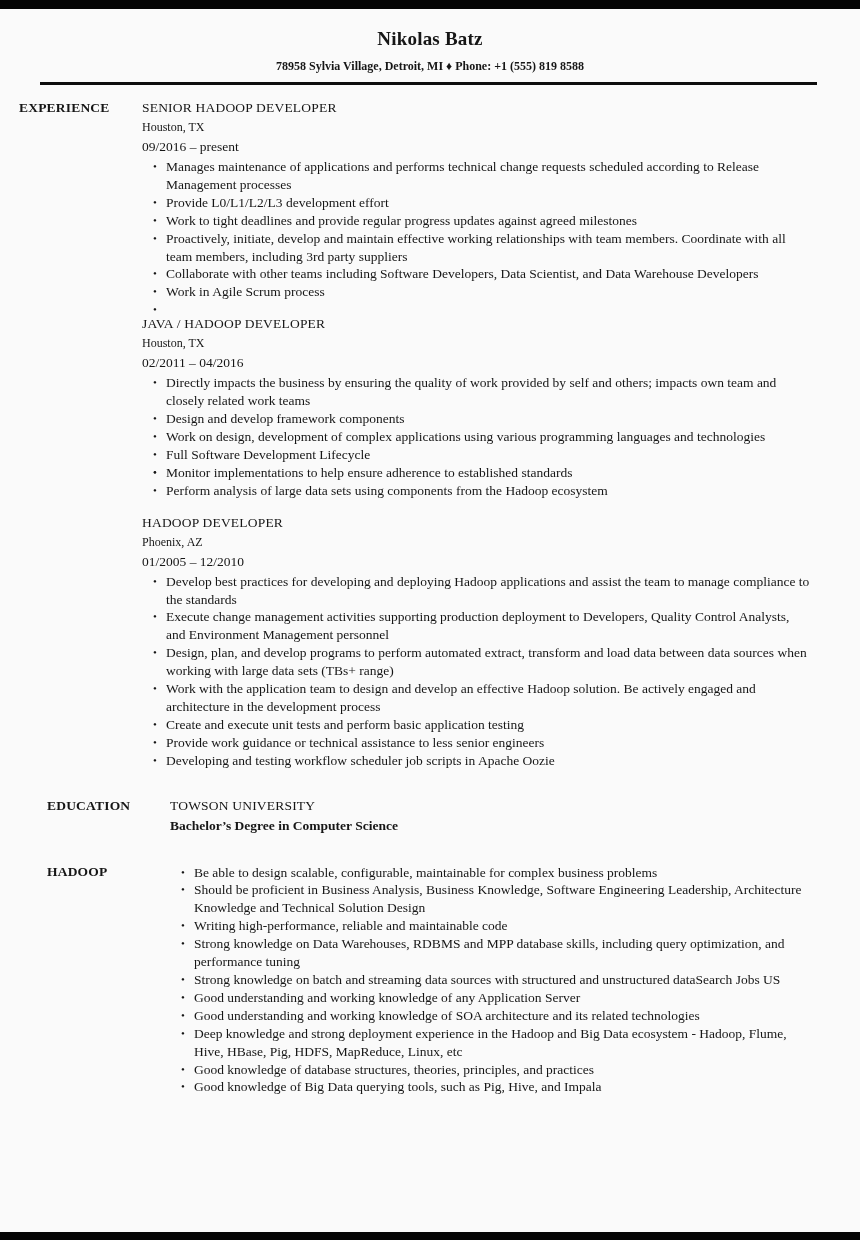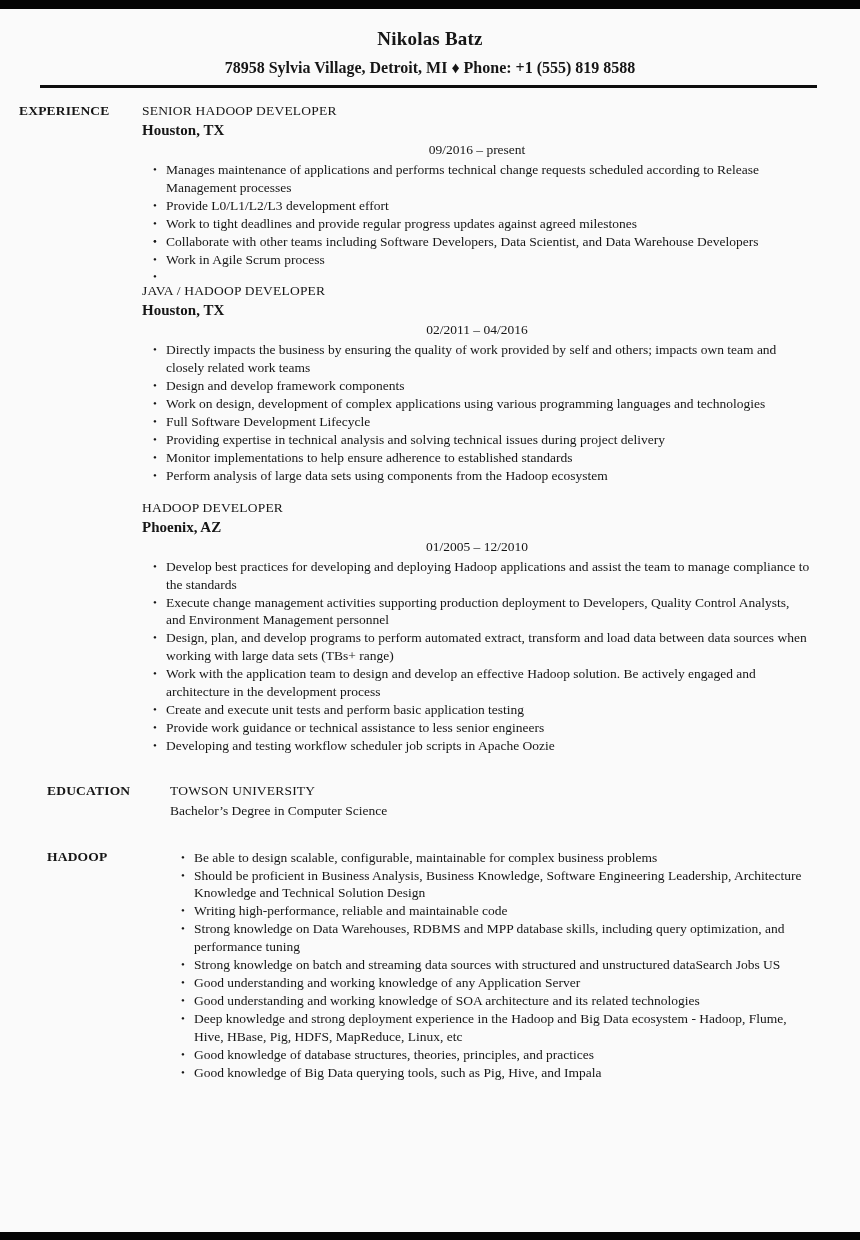--- a/index.html
+++ b/index.html
@@ -7,33 +7,33 @@
     position:relative; width:860px; height:1240px; margin:0 auto;
     background:#fafafa; color:#161616; overflow:hidden;
     font-family:"Liberation Serif","DejaVu Serif",serif;
   }
   .edge-bar { position:absolute; left:0; width:860px; height:9px; background:#050505; }
   .edge-bar.top { top:0; }
   .edge-bar.bottom { top:auto; bottom:0; height:8px; }
 
   header { text-align:center; padding-top:28px; }
   .candidate-name { margin:0; font-size:19px; font-weight:bold; letter-spacing:.2px; }
-  .contact-line { margin:9px 0 0 0; font-size:16px; font-weight:bold; }
+  .contact-line { margin:9px 0 0 0; font-size:12px; font-weight:bold; }
   .header-rule { height:3px; background:#0d0d0d; margin:8px 43px 0 40px; }
 
   main { padding:13px 48px 0 19px; }
   .section { display:grid; grid-template-columns:123px 1fr; }
   .section + .section { margin-top:26px;margin-left:28px; }
   .section-label { font-size:13.5px; font-weight:bold; letter-spacing:.2px; line-height:19px; }
 
   .entry + .entry { margin-top:13px; }
   .entry-title { margin:0; font-size:13.5px; font-weight:normal; line-height:19px; letter-spacing:.2px; }
-  .entry-location { font-size:15px; font-weight:bold; line-height:20px; }
-  .entry-dates { font-size:13.5px; line-height:19px;text-align:center; }
-  .entry-sub { font-size:13.5px; font-weight:normal; line-height:21px; }
+  .entry-location { font-size:12px; font-weight:normal; line-height:20px; }
+  .entry-dates { font-size:13.5px; line-height:19px; }
+  .entry-sub { font-size:13.5px; font-weight:bold; line-height:21px; }
 
   ul.bullets { list-style:none; margin:2px 0 0 0; padding:0; }
   ul.bullets li {
     position:relative; padding-left:24px;
     font-size:13.5px; line-height:17.9px;
   }
   ul.bullets .bullet-icon {
     position:absolute; left:11px; top:0;
     font-size:11px; line-height:17.9px;
   }
@@ -55,36 +55,36 @@
         <div class="section-label">EXPERIENCE</div>
         <div class="section-content">
           <div class="entry">
             <h2 class="entry-title">SENIOR HADOOP DEVELOPER</h2>
             <div class="entry-location">Houston, TX</div>
             <div class="entry-dates">09/2016 – present</div>
             <ul class="bullets">
               <li><span class="bullet-icon">•</span><span class="bullet-text">Manages maintenance of applications and performs technical change requests scheduled according to Release Management processes</span></li>
               <li><span class="bullet-icon">•</span><span class="bullet-text">Provide L0/L1/L2/L3 development effort</span></li>
               <li><span class="bullet-icon">•</span><span class="bullet-text">Work to tight deadlines and provide regular progress updates against agreed milestones</span></li>
-              <li><span class="bullet-icon">•</span></li>
+              <li><span class="bullet-icon">•</span><span class="bullet-text">Proactively, initiate, develop and maintain effective working relationships with team members. Coordinate with all team members, including 3rd party suppliers</span></li>
               <li><span class="bullet-icon">•</span><span class="bullet-text">Collaborate with other teams including Software Developers, Data Scientist, and Data Warehouse Developers</span></li>
               <li><span class="bullet-icon">•</span><span class="bullet-text">Work in Agile Scrum process</span></li>
               <li><span class="bullet-icon">•</span></li>
             </ul>
           </div>
           <div class="entry">
             <h2 class="entry-title">JAVA / HADOOP DEVELOPER</h2>
             <div class="entry-location">Houston, TX</div>
             <div class="entry-dates">02/2011 – 04/2016</div>
             <ul class="bullets">
               <li><span class="bullet-icon">•</span><span class="bullet-text">Directly impacts the business by ensuring the quality of work provided by self and others; impacts own team and closely related work teams</span></li>
               <li><span class="bullet-icon">•</span><span class="bullet-text">Design and develop framework components</span></li>
               <li><span class="bullet-icon">•</span><span class="bullet-text">Work on design, development of complex applications using various programming languages and technologies</span></li>
               <li><span class="bullet-icon">•</span><span class="bullet-text">Full Software Development Lifecycle</span></li>
-              <li><span class="bullet-icon">•</span><span class="bullet-text">Providing expertise in technical analysis and solving technical issues during project delivery</span></li>
+              <li><span class="bullet-icon">•</span></li>
               <li><span class="bullet-icon">•</span><span class="bullet-text">Monitor implementations to help ensure adherence to established standards</span></li>
               <li><span class="bullet-icon">•</span><span class="bullet-text">Perform analysis of large data sets using components from the Hadoop ecosystem</span></li>
             </ul>
           </div>
           <div class="entry">
             <h2 class="entry-title">HADOOP DEVELOPER</h2>
             <div class="entry-location">Phoenix, AZ</div>
             <div class="entry-dates">01/2005 – 12/2010</div>
             <ul class="bullets">
               <li><span class="bullet-icon">•</span><span class="bullet-text">Develop best practices for developing and deploying Hadoop applications and assist the team to manage compliance to the standards</span></li>

